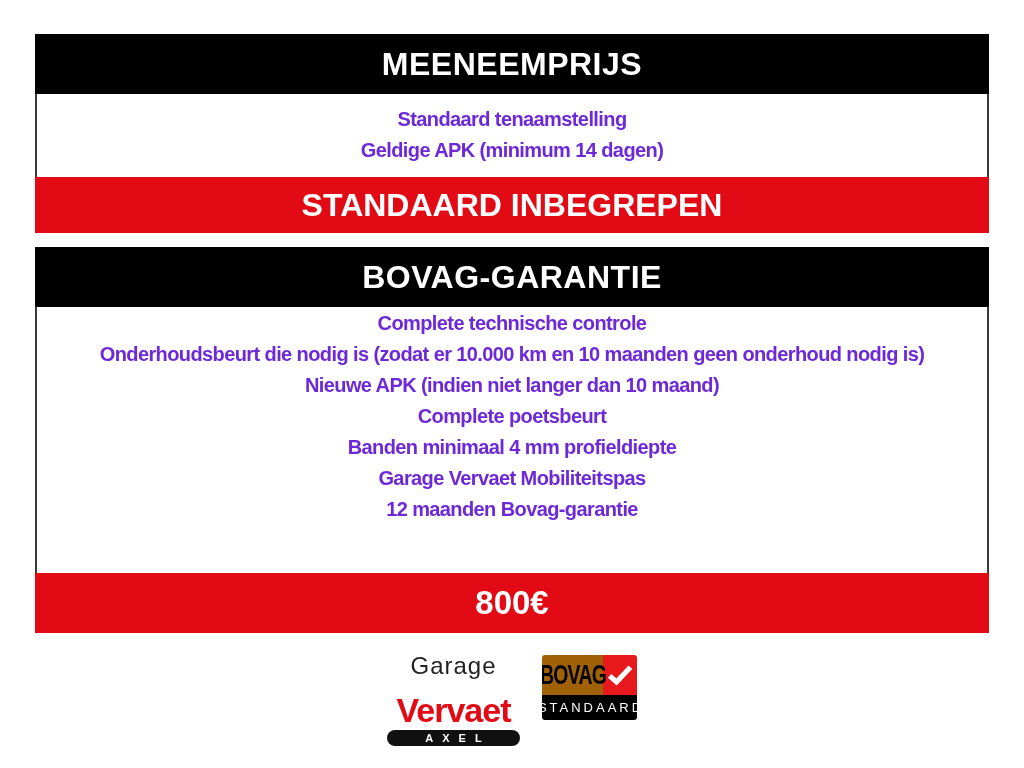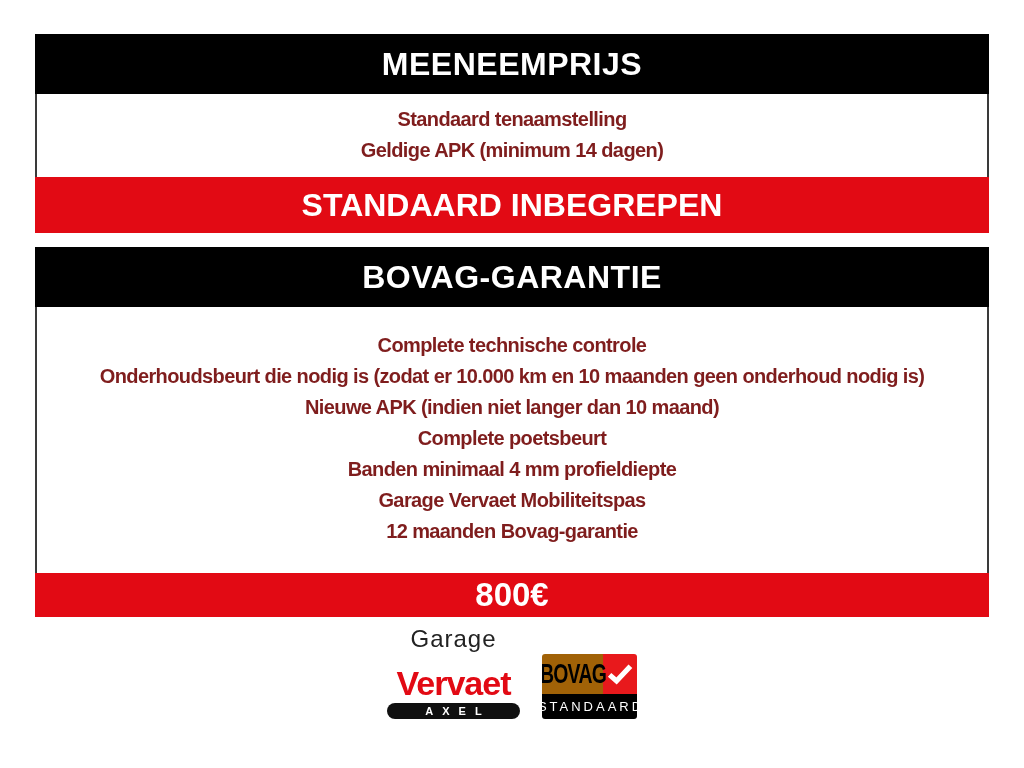--- a/index.html
+++ b/index.html
@@ -5,31 +5,31 @@
   * { margin:0; padding:0; box-sizing:border-box; }
   html,body { width:1024px; height:768px; background:#ffffff; overflow:hidden;
               font-family:"Liberation Sans","DejaVu Sans",sans-serif; }
   .card { position:absolute; left:35px; top:34px; width:954px; }
 
   .bar { display:flex; align-items:center; justify-content:center;
          color:#ffffff; font-weight:bold; }
   .bar-black { background:#000000; height:60px; font-size:32px; letter-spacing:0.5px; }
   .bar-red   { background:#e20a14; font-size:32px; }
   .banner1   { height:56px; }
-  .banner2   { height:44px; font-size:33px; }
+  .banner2   { height:60px; font-size:33px; }
 
   .white-section { background:#ffffff; border-left:2px solid #3a3a3a; border-right:2px solid #3a3a3a;
-                   text-align:center; color:#7f1d1d; font-weight:bold; }
+                   text-align:center; color:#6d28d9; font-weight:bold; }
   .ws1 { height:83px; padding-top:10px; }
-  .ws2 { height:266px; padding-top:23px; }
+  .ws2 { height:266px; padding-top:1px; }
   .line { font-size:20px; line-height:31px; letter-spacing:-0.6px; white-space:nowrap; }
 
   .gap { height:14px; background:#ffffff; }
 
-  .footer { padding-top:10px; display:flex; justify-content:center; align-items:flex-end; gap:22px; }
+  .footer { padding-top:21px; display:flex; justify-content:center; align-items:flex-start; gap:22px; }
 
   
   .logo-gv { width:133px; text-align:center; }
   .gv-garage  { font-size:24px; font-weight:400; color:#222222; letter-spacing:1px; line-height:24px; }
   .gv-vervaet { font-size:34px; font-weight:bold; color:#e20a14; letter-spacing:-1px; line-height:32px; margin-top:16px; }
   .gv-axel { margin-top:4px; background:#101010; color:#ffffff; border-radius:9px;
              height:16px; line-height:16px; font-size:11px; font-weight:bold;
              letter-spacing:9px; padding-left:9px; }
 
   

